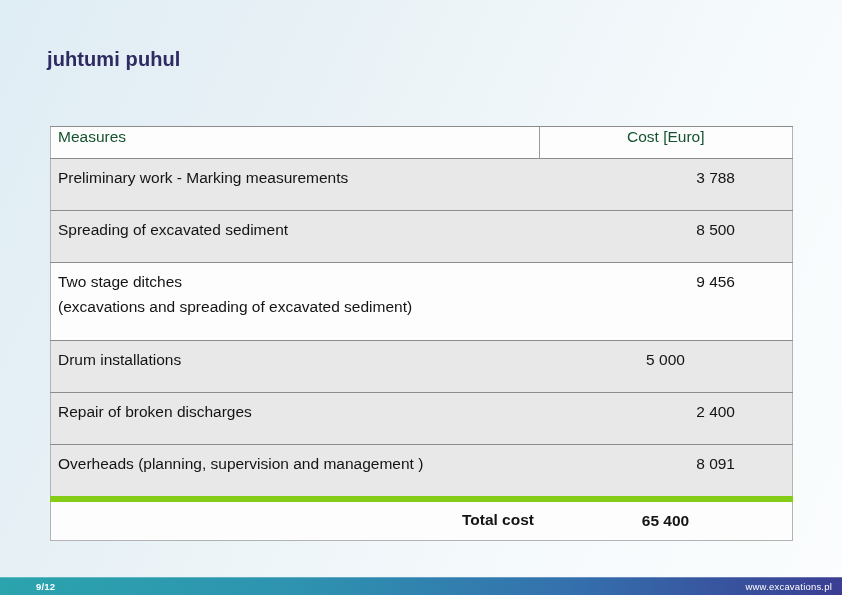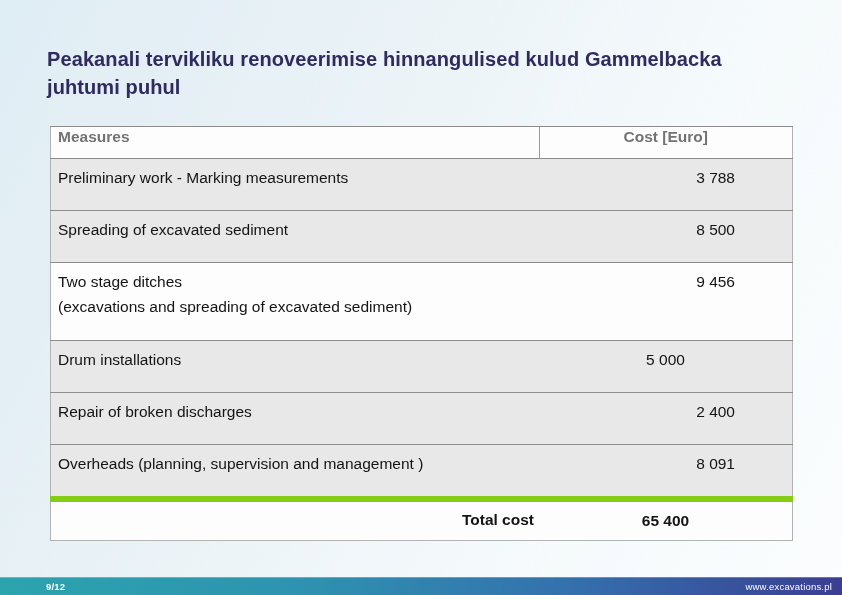--- a/index.html
+++ b/index.html
@@ -34,22 +34,22 @@
     border: 1px solid #b3b3b3;
     background: #fdfdfe;
     color: #141414;
   }
   table.cost-table th, table.cost-table td {
     font-size: 15.5px;
     vertical-align: top;
     border-top: 1px solid #8c8c8c;
   }
   thead th {
-    color: #737373;
-    font-weight: 700;
+    color: #14532d;
+    font-weight: 400;
     height: 29px;
     vertical-align: middle;
     border-top: none;
   }
   th.measures-header {
     text-align: left;
     padding-left: 7px;
   }
   th.cost-header {
     text-align: center;
@@ -76,36 +76,35 @@
     height: 18px;
     background: linear-gradient(90deg, #2ba4ad 0%, #2e93b0 35%, #3470ad 68%, #3b3e93 100%);
     box-shadow: inset 0 1px 0 rgba(255,255,255,0.25);
     color: #ffffff;
     display: flex;
     align-items: center;
     justify-content: space-between;
     font-size: 9.5px;
   }
   .page-number {
-    padding-left: 46px;
+    padding-left: 36px;
     font-weight: 700;
     letter-spacing: 0.2px;
   }
   .website-link {
     padding-right: 10px;
     letter-spacing: 0.2px;
   }
 </style>
 </head>
 <body>
 
 <div class="slide">
 
   <div class="title">
-    <div>Peakanali tervikliku renoveerimise hinnangulised kulud Gammelbacka</div>
     <div>juhtumi puhul</div>
   </div>
 
   <div class="table-wrap">
     <table class="cost-table">
       <thead>
         <tr>
           <th class="measures-header">Measures</th>
           <th class="cost-header">Cost [Euro]</th>
         </tr>

